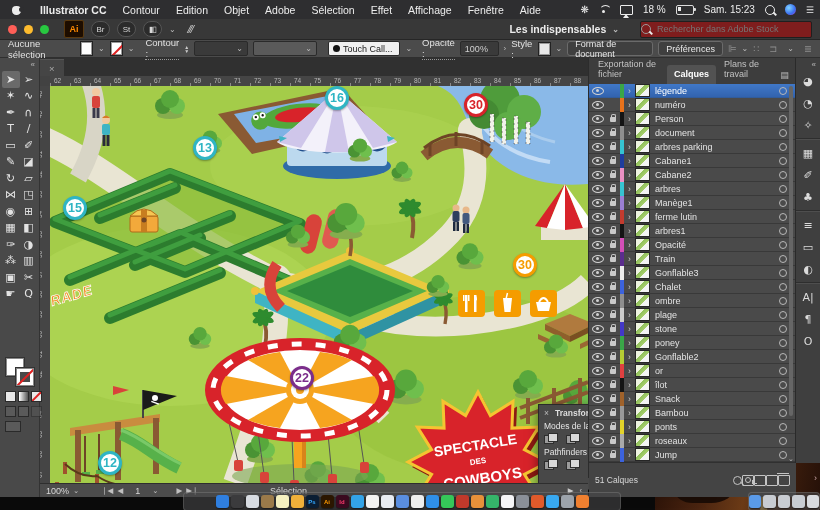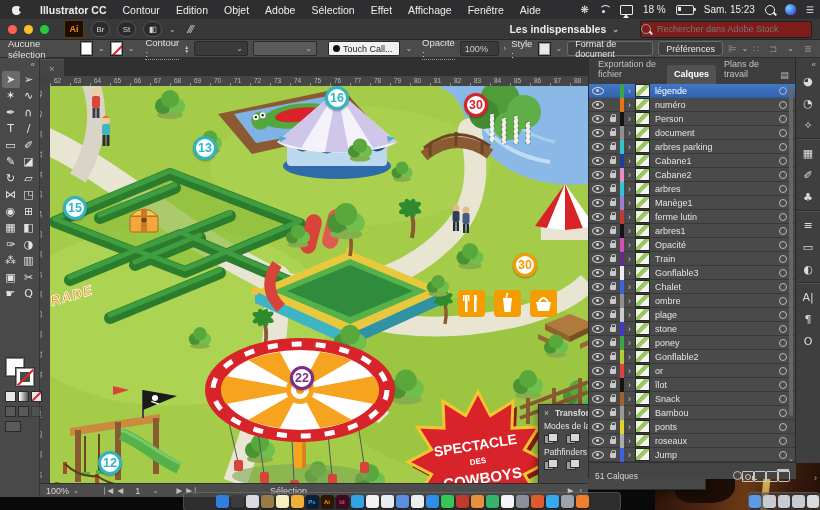--- a/index.html
+++ b/index.html
@@ -116,21 +116,21 @@
   .cbar{width:4px;height:14px;flex:none}
   .disc{width:11px;text-align:center;color:#cfcfcf;font-size:8.5px;flex:none}
   .thumb{width:13px;height:11px;background:#fff;border:1px solid #262626;flex:none;
          background-image:linear-gradient(135deg,#eef3e0 35%,#8fbf5a 35%,#a8cf6e 62%,#f4f4f4 62%)}
   .lname{flex:1;padding-left:5px;white-space:nowrap;overflow:hidden}
   .target{width:6px;height:6px;border:1px solid #b8b8b8;border-radius:50%;margin-right:9px;flex:none}
   #lscroll{position:absolute;right:1px;top:26px;width:6px;height:378px}
   #lscroll .thumbbar{position:absolute;left:1px;top:2px;width:4px;height:330px;background:#666;border-radius:2px}
   #lscroll .dn{position:absolute;left:0;bottom:-1px;color:#bbb;font-size:7px}
   #lfooter{position:absolute;left:0;top:404px;width:207px;height:16px;background:#444;border-top:1px solid #303030;
-           display:flex;font-size:8.5px;color:#d8d8d8;box-sizing:border-box;padding:8px 6px;}
+           display:flex;align-items:center;font-size:8.5px;color:#d8d8d8;box-sizing:border-box;padding:17px 6px;}
   #lfooter .spacer{flex:1}
   .fic{width:10px;height:9px;border:1px solid #c4c4c4;border-radius:1px;position:relative}
   .fic.circle{border-radius:50%;width:7px;height:7px}
   .fic.circle::after{content:"";position:absolute;left:6px;top:6px;width:4px;height:1.3px;background:#c4c4c4;transform:rotate(45deg)}
   .fic.mask::after{content:"";position:absolute;left:2px;top:1.5px;width:4px;height:4px;border:1px solid #c4c4c4;border-radius:50%}
   .fic.sub::after{content:"";position:absolute;left:-3px;top:4px;width:4px;height:3px;border-left:1px solid #c4c4c4;border-bottom:1px solid #c4c4c4}
   .fic.trash{border-radius:0 0 2px 2px}
   .fic.trash::before{content:"";position:absolute;left:-2px;top:-3px;width:12px;height:1.5px;background:#c4c4c4}
 
   

